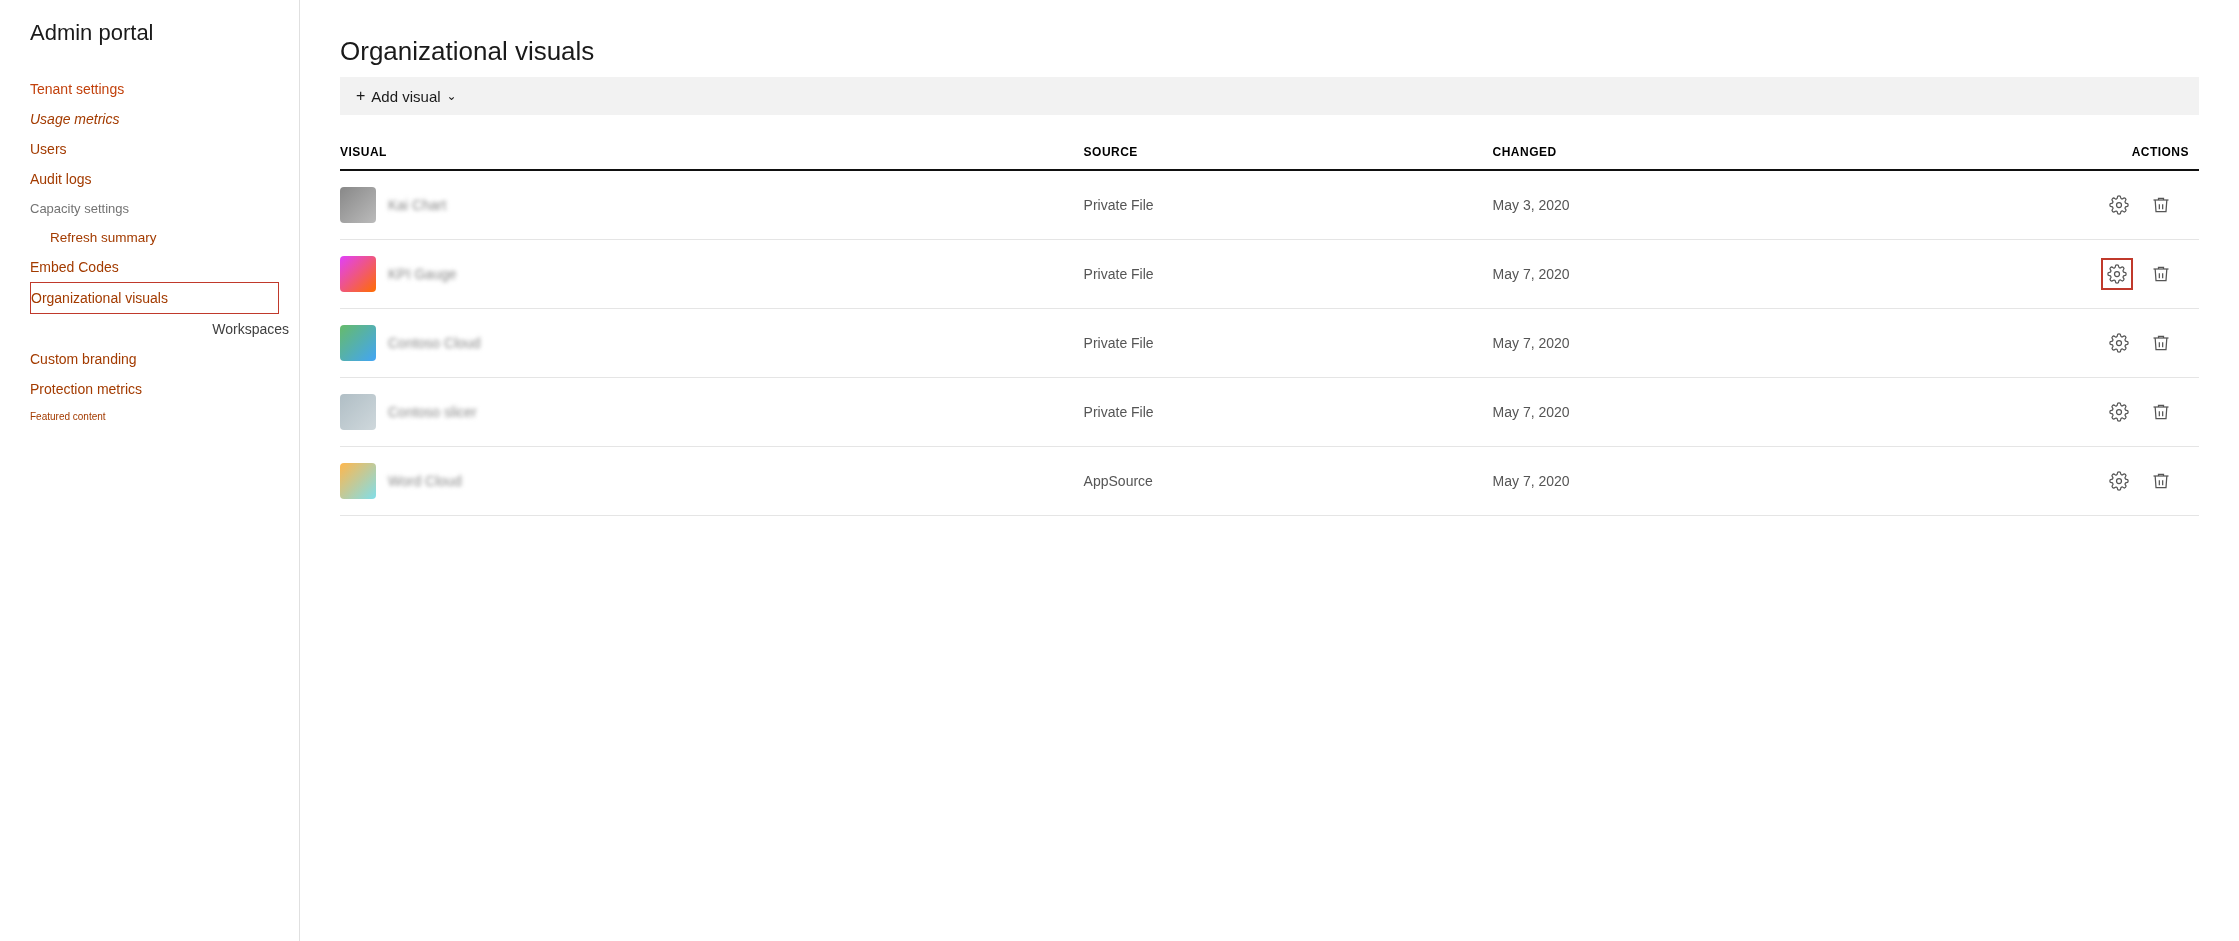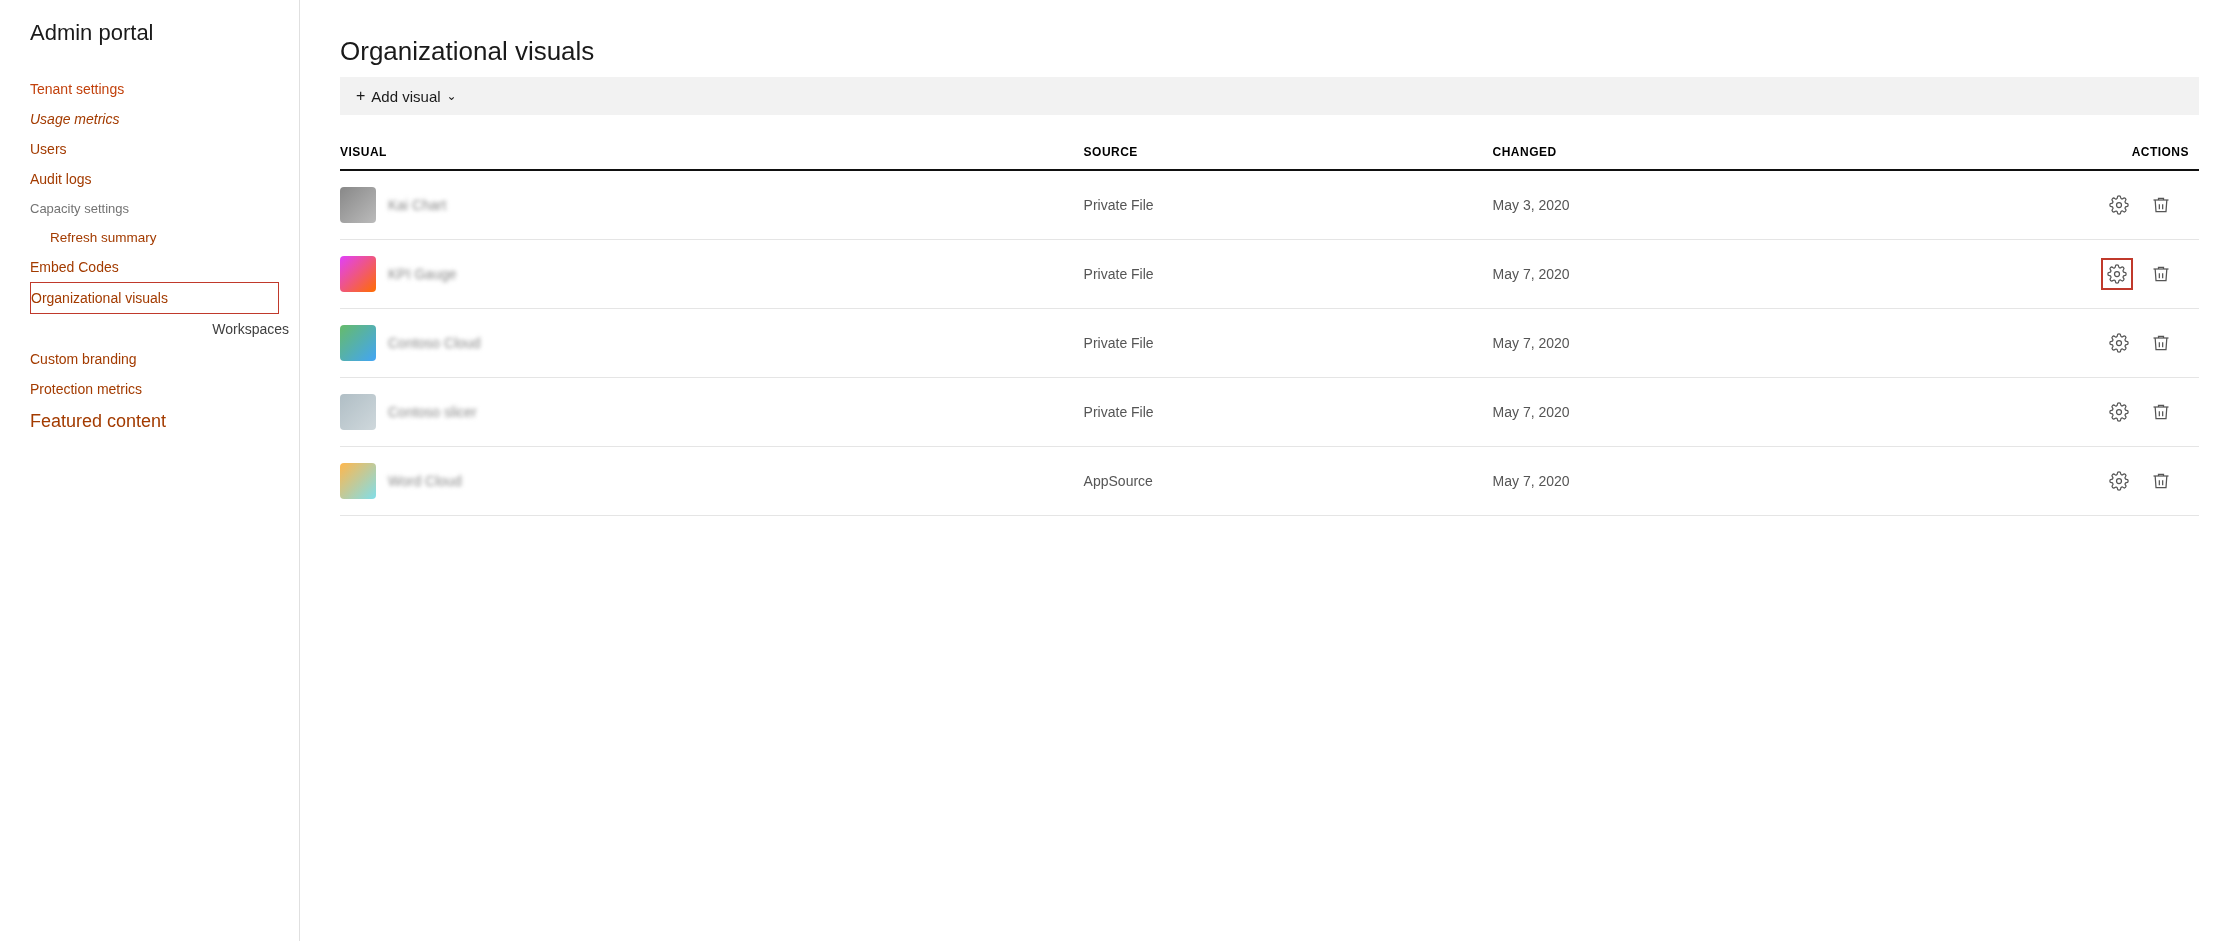--- a/index.html
+++ b/index.html
@@ -164,21 +164,21 @@
         <div style="display: block; padding: 7px 10px 7px 0px; cursor: pointer; color: rgb(163, 59, 0); font-size: 14px; font-style: italic;"><span>Usage metrics</span></div>
         <div style="display: block; padding: 7px 10px 7px 0px; cursor: pointer; color: rgb(163, 59, 0); font-size: 14px;"><span>Users</span></div>
         <div style="display: block; padding: 7px 10px 7px 0px; cursor: pointer; color: rgb(163, 59, 0); font-size: 14px;"><span>Audit logs</span></div>
         <div style="display: block; padding: 7px 10px 7px 0px; cursor: pointer; color: #737373; font-size: 13px;"><span>Capacity settings</span></div>
         <div style="display: block; padding: 7px 0px 7px 20px; cursor: pointer; color: rgb(163, 59, 0); font-size: 13.5px;"><span>Refresh summary</span></div>
         <div style="display: block; padding: 7px 10px 7px 0px; cursor: pointer; color: rgb(163, 59, 0); font-size: 14px;"><span>Embed Codes</span></div>
         <div style="display: block; padding: 7px 10px 7px 0px; color: rgb(163, 59, 0); font-size: 14px; cursor: pointer; border: 1.5px solid rgb(192, 57, 43); margin-right: 20px; background: rgb(255, 255, 255);"><span>Organizational visuals</span></div>
         <div style="display: block; padding: 7px 10px 7px 0px; cursor: pointer; color: #404040; font-size: 14px; text-align: right;"><span>Workspaces</span></div>
         <div style="display: block; padding: 7px 10px 7px 0px; cursor: pointer; color: rgb(163, 59, 0); font-size: 14px;"><span>Custom branding</span></div>
         <div style="display: block; padding: 7px 10px 7px 0px; cursor: pointer; color: rgb(163, 59, 0); font-size: 14px;"><span>Protection metrics</span></div>
-        <div style="display: block; padding: 7px 10px 7px 0px; cursor: pointer; color: rgb(163, 59, 0); font-size: 18px;"><span>Featured content</span></div>
+        <div style="display: block; padding: 7px 10px 7px 0px; cursor: pointer; color: rgb(163, 59, 0); font-size: 10px;"><span>Featured content</span></div>
       </div>
   </nav>
 
   <main class="main-content">
     <h1 class="page-title">Organizational visuals</h1>
 
     <div class="toolbar">
       <button class="add-visual-btn">
         <span style="font-size:16px; font-weight:300;">+</span>
         <span>Add visual</span>

